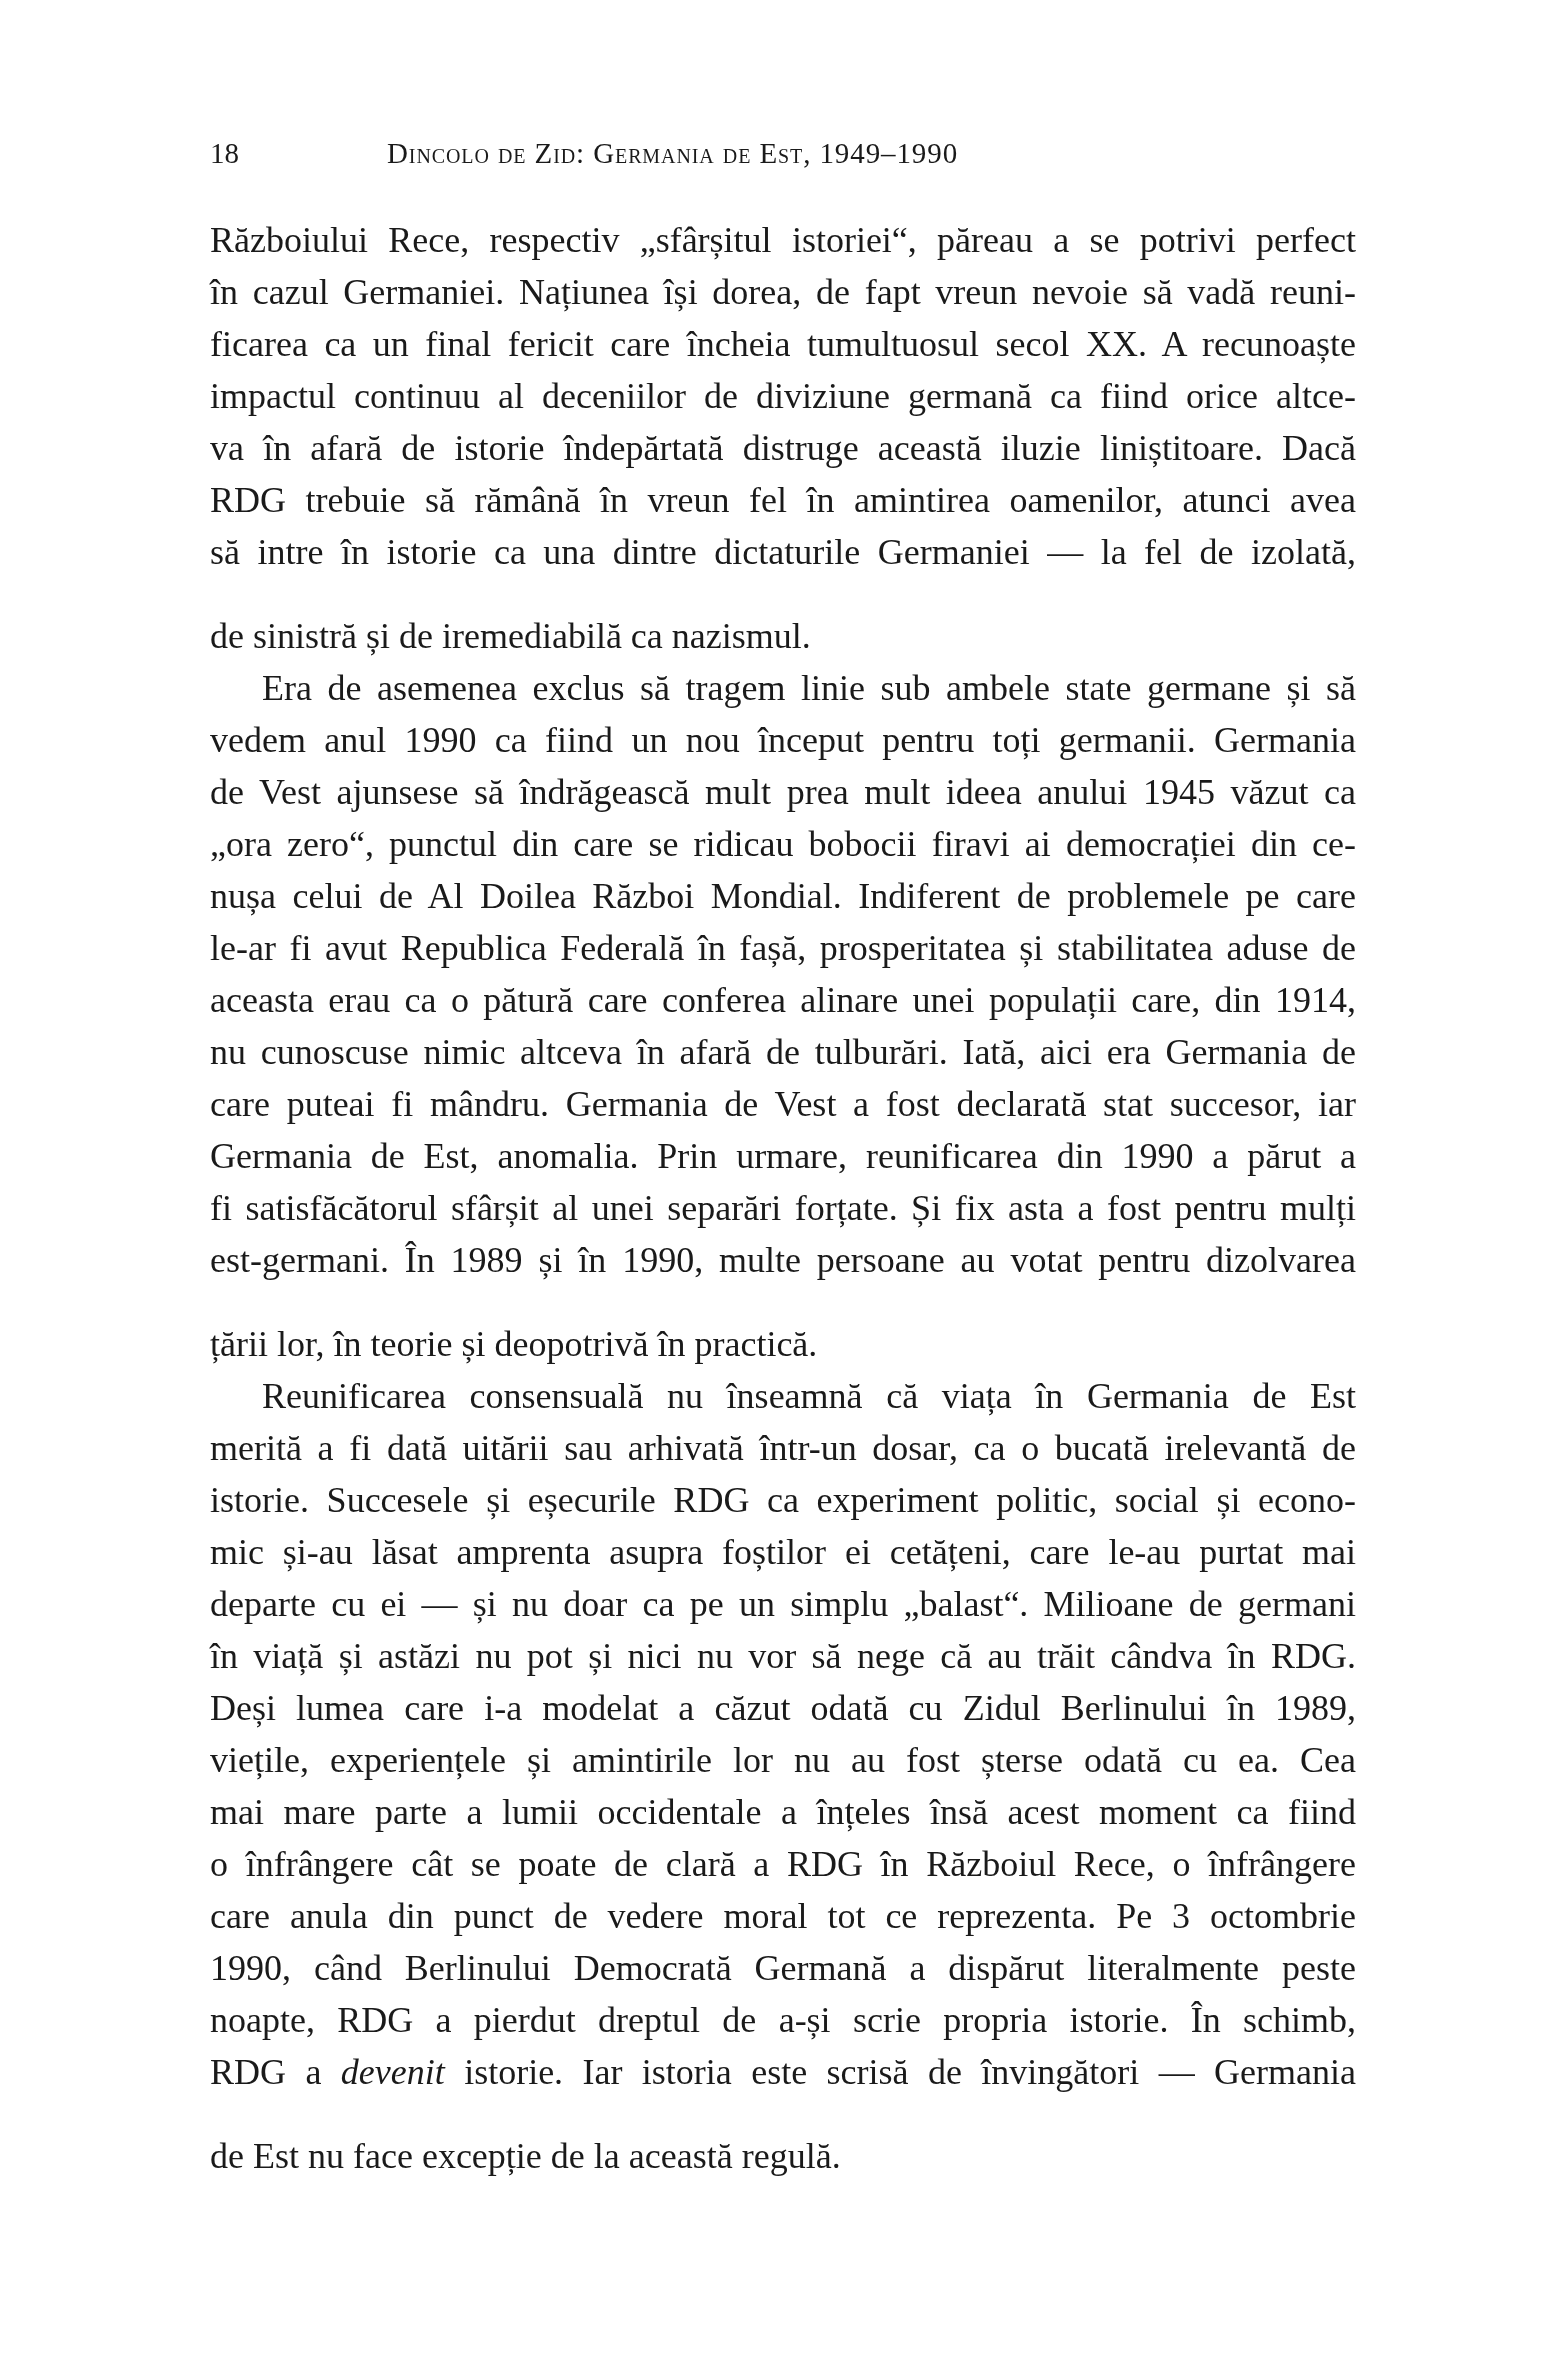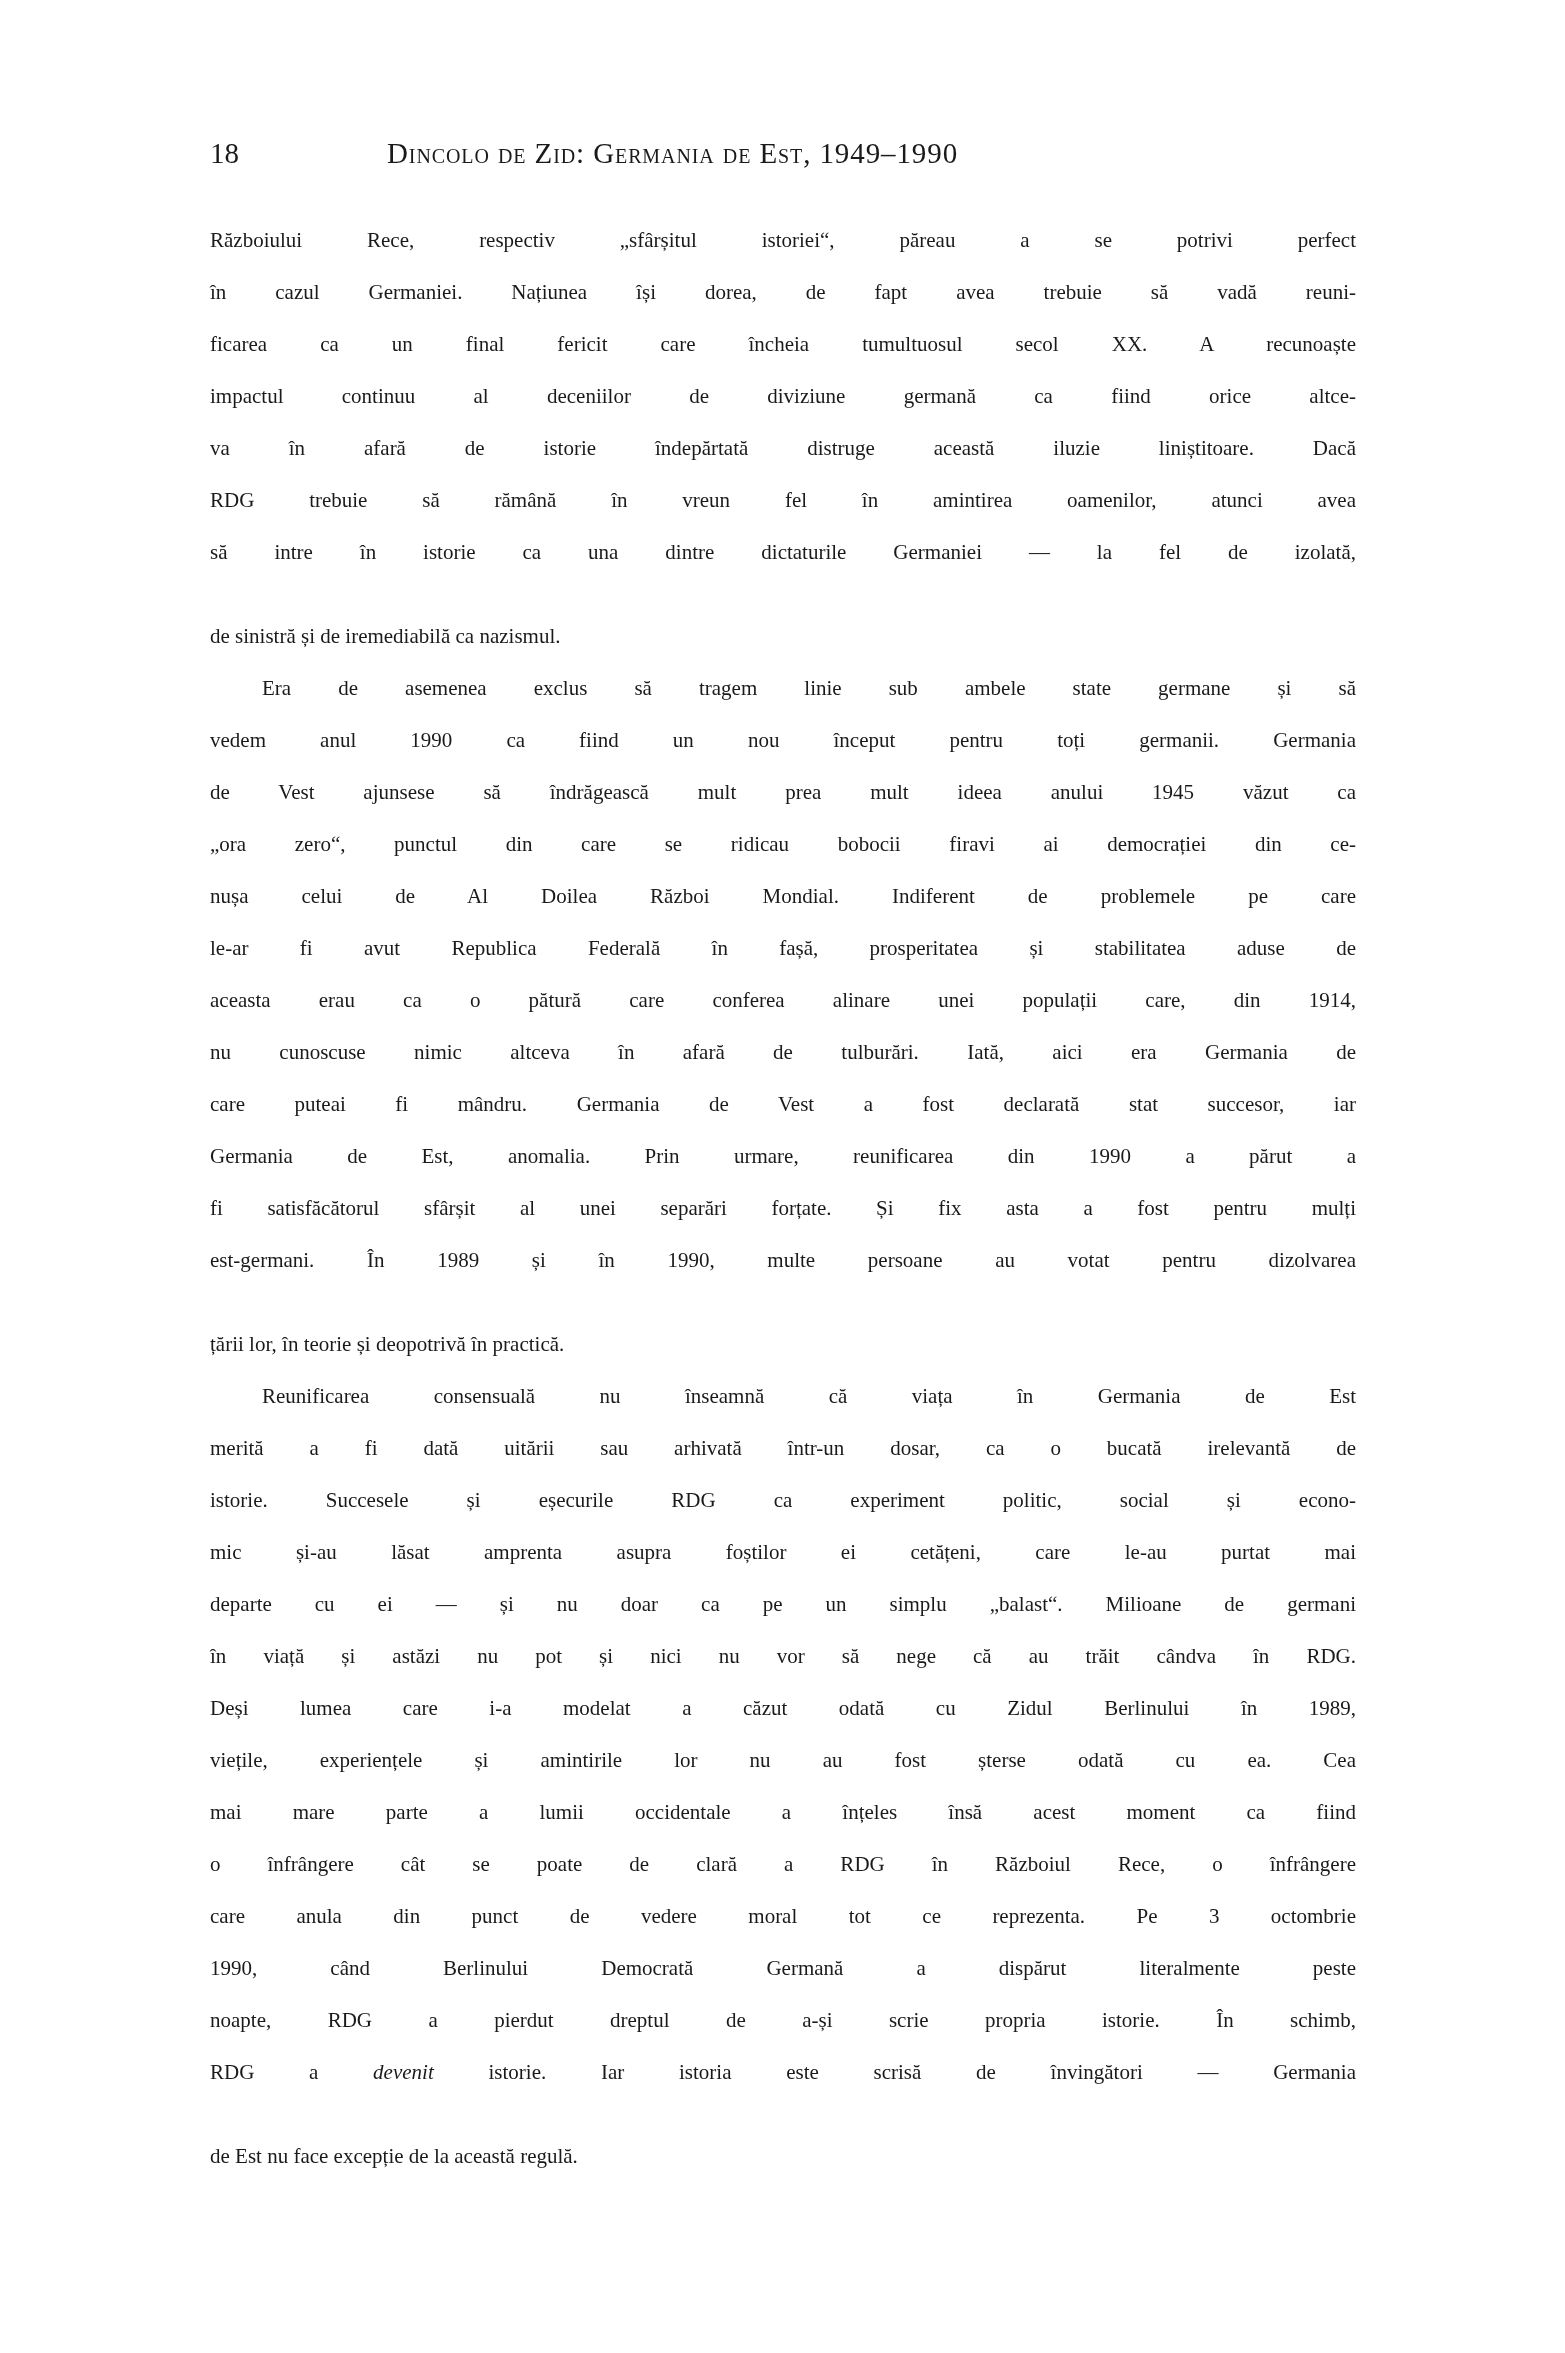--- a/index.html
+++ b/index.html
@@ -3,38 +3,38 @@
 <meta charset="utf-8">
 <style>
   html, body { margin: 0; padding: 0; background: #ffffff; }
   body { width: 1565px; height: 2354px; position: relative; overflow: hidden; color: #1a1a1a; }
   .page { position: absolute; left: 0; top: 15px; width: 1565px; height: 2354px; background: #ffffff; border-radius: 12px; }
   .running-head { position: absolute; left: 210px; top: 122px; width: 1146px; height: 44px;
     font-family: "Liberation Serif", "DejaVu Serif", serif; font-size: 29px; color: #1a1a1a; }
   .page-number { position: absolute; left: 0; top: 0; }
   .running-title { position: absolute; left: 177px; top: 0; font-variant: small-caps; letter-spacing: 0.9px; }
   .body-text { position: absolute; left: 210px; top: 199px; width: 1146px;
-    font-family: "Liberation Serif", "DejaVu Serif", serif; font-size: 21px; line-height: 52px; color: #1a1a1a; }
+    font-family: "Liberation Serif", "DejaVu Serif", serif; font-size: 36px; line-height: 52px; color: #1a1a1a; }
   .line { display: block; white-space: nowrap; text-align: justify; text-align-last: justify; height: 52px; }
   .line.last { text-align-last: left; margin-top: 32px; }
   .line.indent { padding-left: 52px; }
   .italic { font-style: italic; }
 </style>
 </head>
 <body>
 
 <div class="page">
   <div class="running-head">
     <span class="page-number">18</span>
     <span class="running-title">Dincolo de Zid: Germania de Est, 1949–1990</span>
   </div>
   <div class="body-text" id="body-text">
       <div>
         <span class="line">Războiului Rece, respectiv „sfârșitul istoriei“, păreau a se potrivi perfect</span>
-        <span class="line">în cazul Germaniei. Națiunea își dorea, de fapt avea trebuie să vadă reuni-</span>
+        <span class="line">în cazul Germaniei. Națiunea își dorea, de fapt vreun nevoie să vadă reuni-</span>
         <span class="line">ficarea ca un final fericit care încheia tumultuosul secol XX. A recunoaște</span>
         <span class="line">impactul continuu al deceniilor de diviziune germană ca fiind orice altce-</span>
         <span class="line">va în afară de istorie îndepărtată distruge această iluzie liniștitoare. Dacă</span>
         <span class="line">RDG trebuie să rămână în vreun fel în amintirea oamenilor, atunci avea</span>
         <span class="line">să intre în istorie ca una dintre dictaturile Germaniei — la fel de izolată,</span>
         <span class="line last">de sinistră și de iremediabilă ca nazismul.</span>
       </div>
       <div>
         <span class="line indent">Era de asemenea exclus să tragem linie sub ambele state germane și să</span>
         <span class="line">vedem anul 1990 ca fiind un nou început pentru toți germanii. Germania</span>

